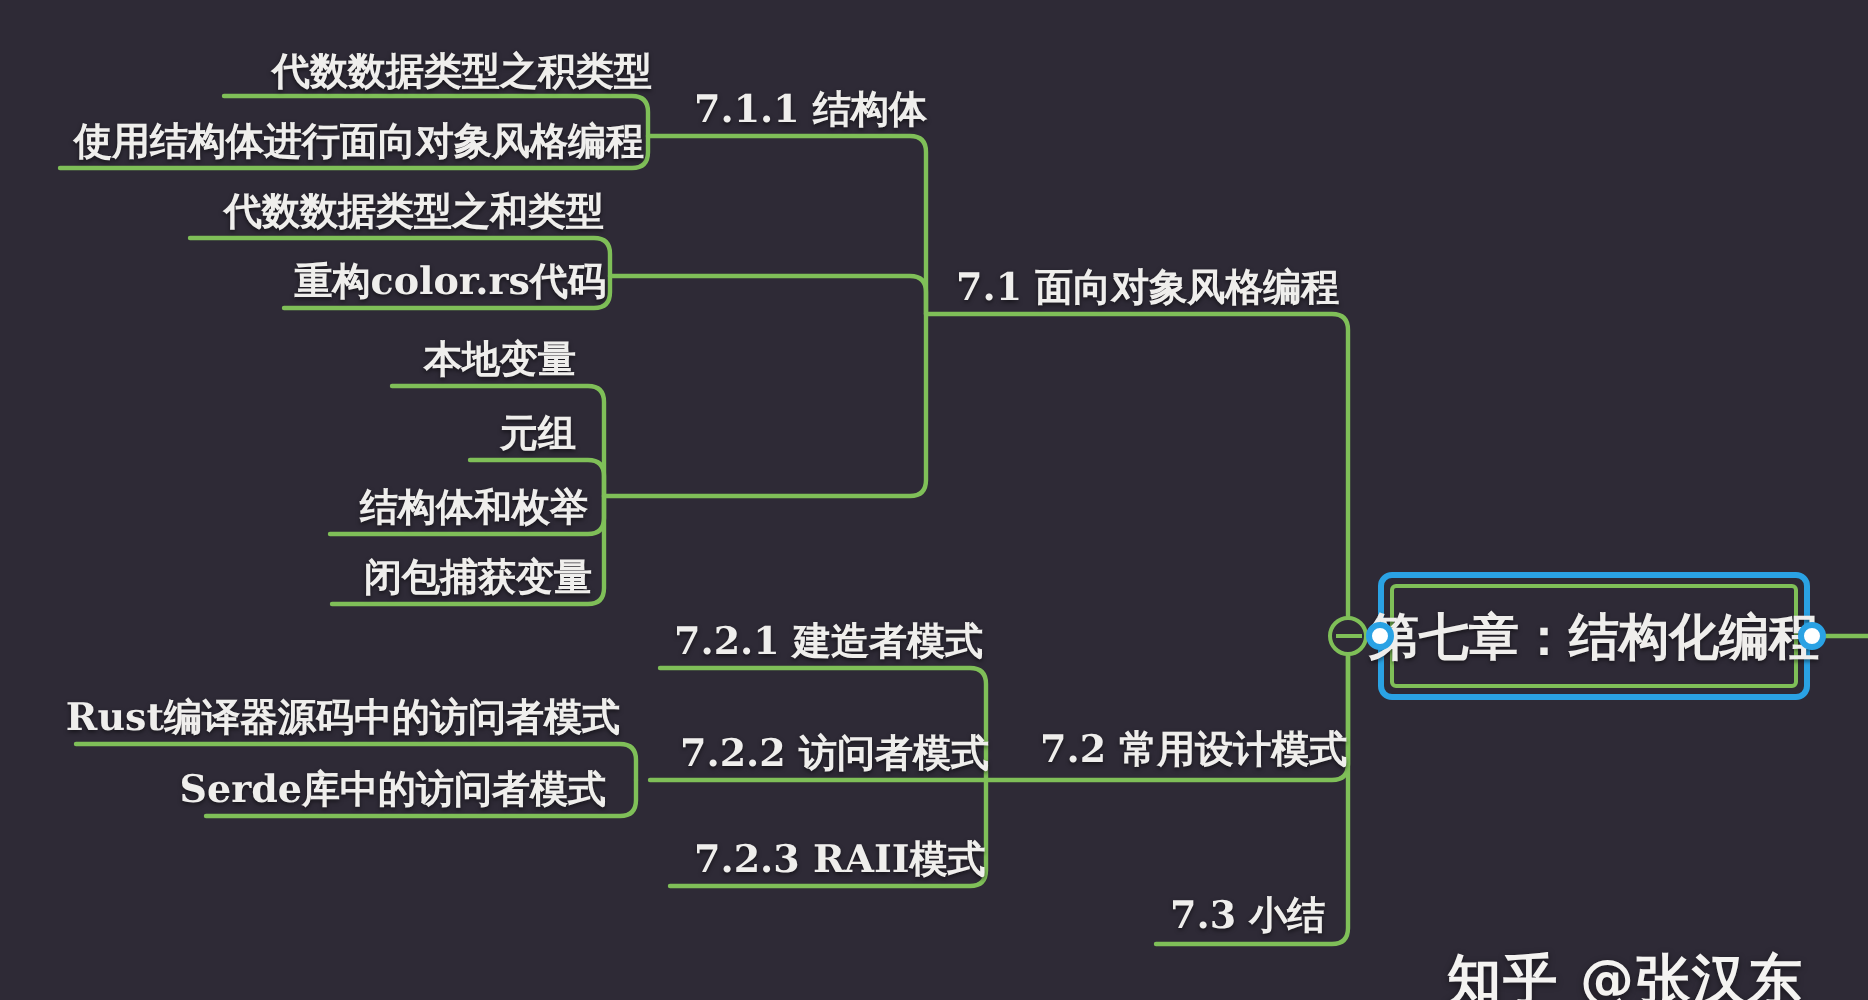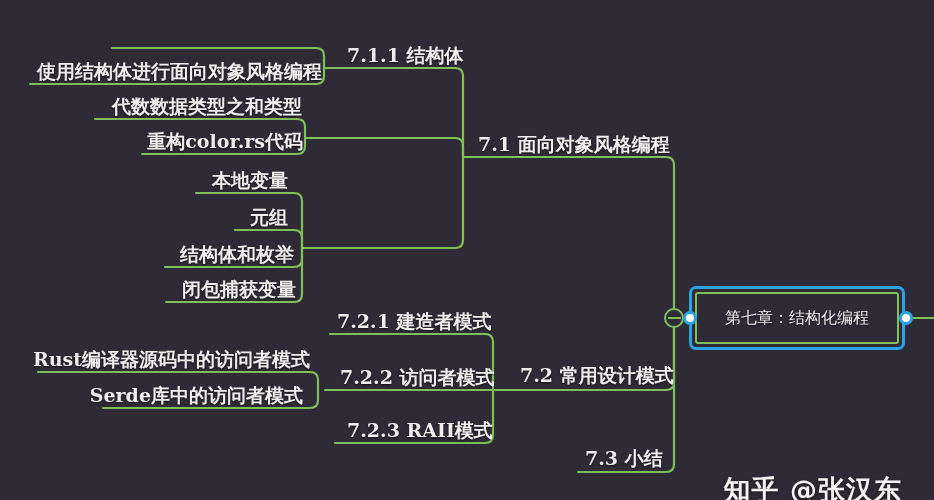--- a/index.html
+++ b/index.html
@@ -44,21 +44,21 @@
   }
   .root-inner{
     box-sizing:border-box;
     width:100%;height:100%;
     border:2px solid var(--line-green);
     border-radius:3px;
     display:flex;align-items:center;justify-content:center;
   }
   .root-inner span{
     color:var(--text-color);
-    font-size:16px;font-weight:400;
+    font-size:25px;font-weight:700;
     white-space:nowrap;
     text-shadow:0 1px 2px rgba(0,0,0,.55);
   }
   .collapse-btn{
     position:absolute;
     left:664px;top:308px;
     width:20px;height:20px;
     box-sizing:border-box;
     border:2px solid var(--line-green);
     border-radius:50%;
@@ -132,20 +132,21 @@
 
   <div class="label" style="left:478px;top:133px">7.1 面向对象风格编程</div>
   <div class="label" style="left:520px;top:364px">7.2 常用设计模式</div>
   <div class="label" style="left:585px;top:447px">7.3 小结</div>
 
   <div class="label" style="left:347px;top:44px">7.1.1 结构体</div>
   <div class="label" style="left:337px;top:310px">7.2.1 建造者模式</div>
   <div class="label" style="left:340px;top:366px">7.2.2 访问者模式</div>
   <div class="label" style="left:347px;top:419px">7.2.3 RAII模式</div>
 
+  <div class="label" style="right:608px;top:25px">代数数据类型之积类型</div>
   <div class="label" style="right:612px;top:60px">使用结构体进行面向对象风格编程</div>
   <div class="label" style="right:632px;top:95px">代数数据类型之和类型</div>
   <div class="label" style="right:631px;top:130px">重构color.rs代码</div>
   <div class="label" style="right:646px;top:169px">本地变量</div>
   <div class="label" style="right:646px;top:206px">元组</div>
   <div class="label" style="right:640px;top:243px">结构体和枚举</div>
   <div class="label" style="right:624px;top:348px">Rust编译器源码中的访问者模式</div>
   <div class="label" style="right:638px;top:278px">闭包捕获变量</div>
   <div class="label" style="right:631px;top:384px">Serde库中的访问者模式</div>
 

